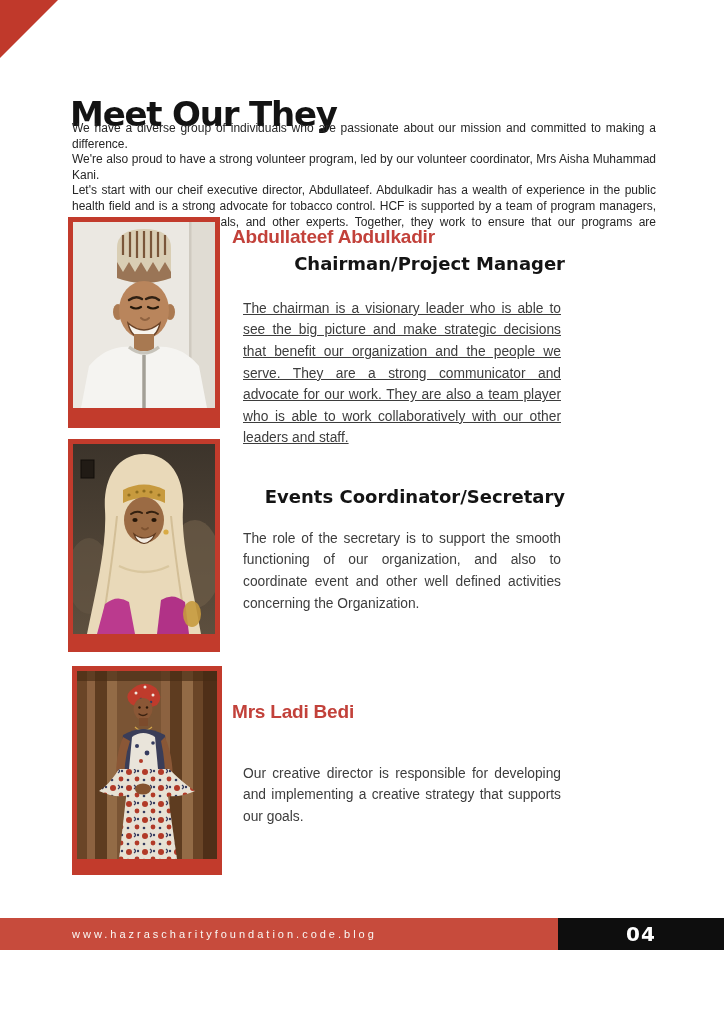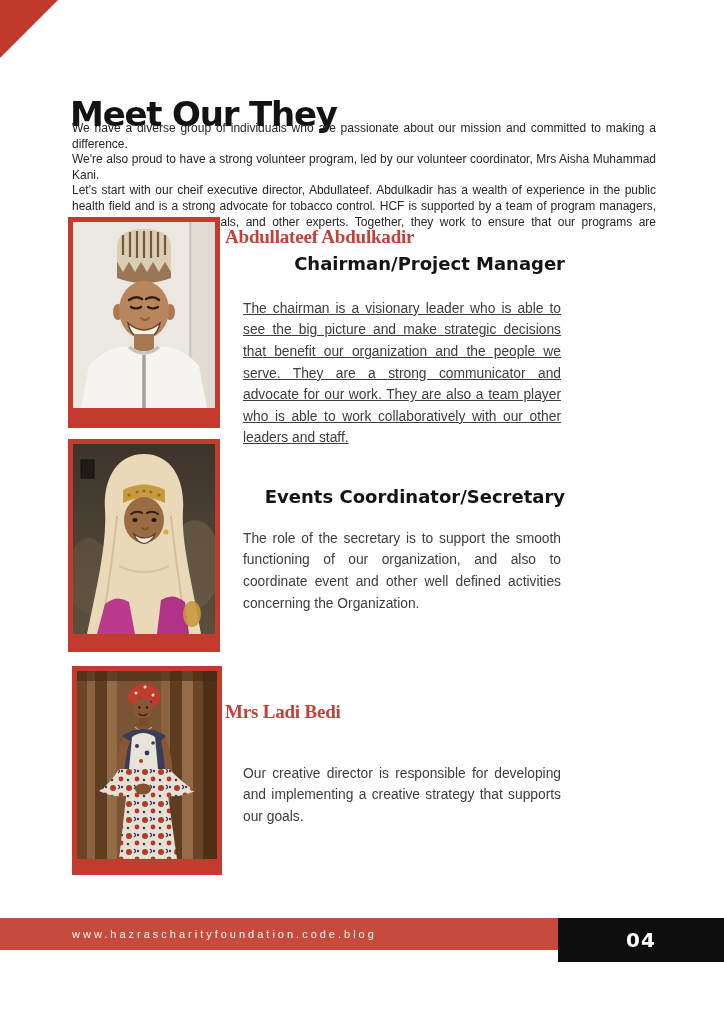--- a/index.html
+++ b/index.html
@@ -24,22 +24,22 @@
   }
   .intro p{margin:0;}
   
   .photo-frame{position:absolute;background:#c23b2c;box-sizing:border-box;}
   .photo-frame svg{display:block;}
   .frame-1{left:68px;top:217px;width:152px;height:211px;padding:5px 5px 20px 5px;}
   .frame-2{left:68px;top:439px;width:152px;height:213px;padding:5px 5px 18px 5px;}
   .frame-3{left:72px;top:666px;width:150px;height:209px;padding:5px 5px 16px 5px;}
   
   .member-name{
-    position:absolute;left:225px;width:322px;
-    font-family:Liberation Serif, serif;font-weight:700;
+    position:absolute;left:232px;width:322px;
+    font-family:Liberation Sans, sans-serif;font-weight:700;
     font-size:19px;letter-spacing:-.2px;color:#c2413a;line-height:24px;
   }
   .member-role{
     position:absolute;left:243px;width:322px;
     font-family:"DejaVu Sans",sans-serif;font-weight:700;
     font-size:18px;color:#141414;line-height:17px;text-align:right;
   }
   .member-bio{
     position:absolute;left:243px;width:318px;
     font-size:13.8px;line-height:21.6px;color:#3d3d3d;text-align:justify;
@@ -49,21 +49,21 @@
   .name-3{top:700px;} .role-3{top:730px;} .bio-3{top:749px;}
   
   .footer-red{
     position:absolute;left:0;top:918px;width:660px;height:32px;background:#c74b3c;
     display:flex;align-items:center;box-sizing:border-box;padding-left:72px;
   }
   .footer-url{
     color:#faf7f4;font-size:11px;letter-spacing:3px;text-decoration:none;
   }
   .footer-black{
-    position:absolute;left:558px;top:918px;width:166px;height:44px;background:#0e0e0e;
+    position:absolute;left:558px;top:918px;width:166px;height:32px;background:#0e0e0e;
     display:flex;align-items:center;justify-content:center;
   }
   .page-number{
     color:#ffffff;font-family:"DejaVu Sans",sans-serif;font-weight:600;
     font-size:20px;letter-spacing:1px;
   }
 </style>
 </head>
 <body>
 

